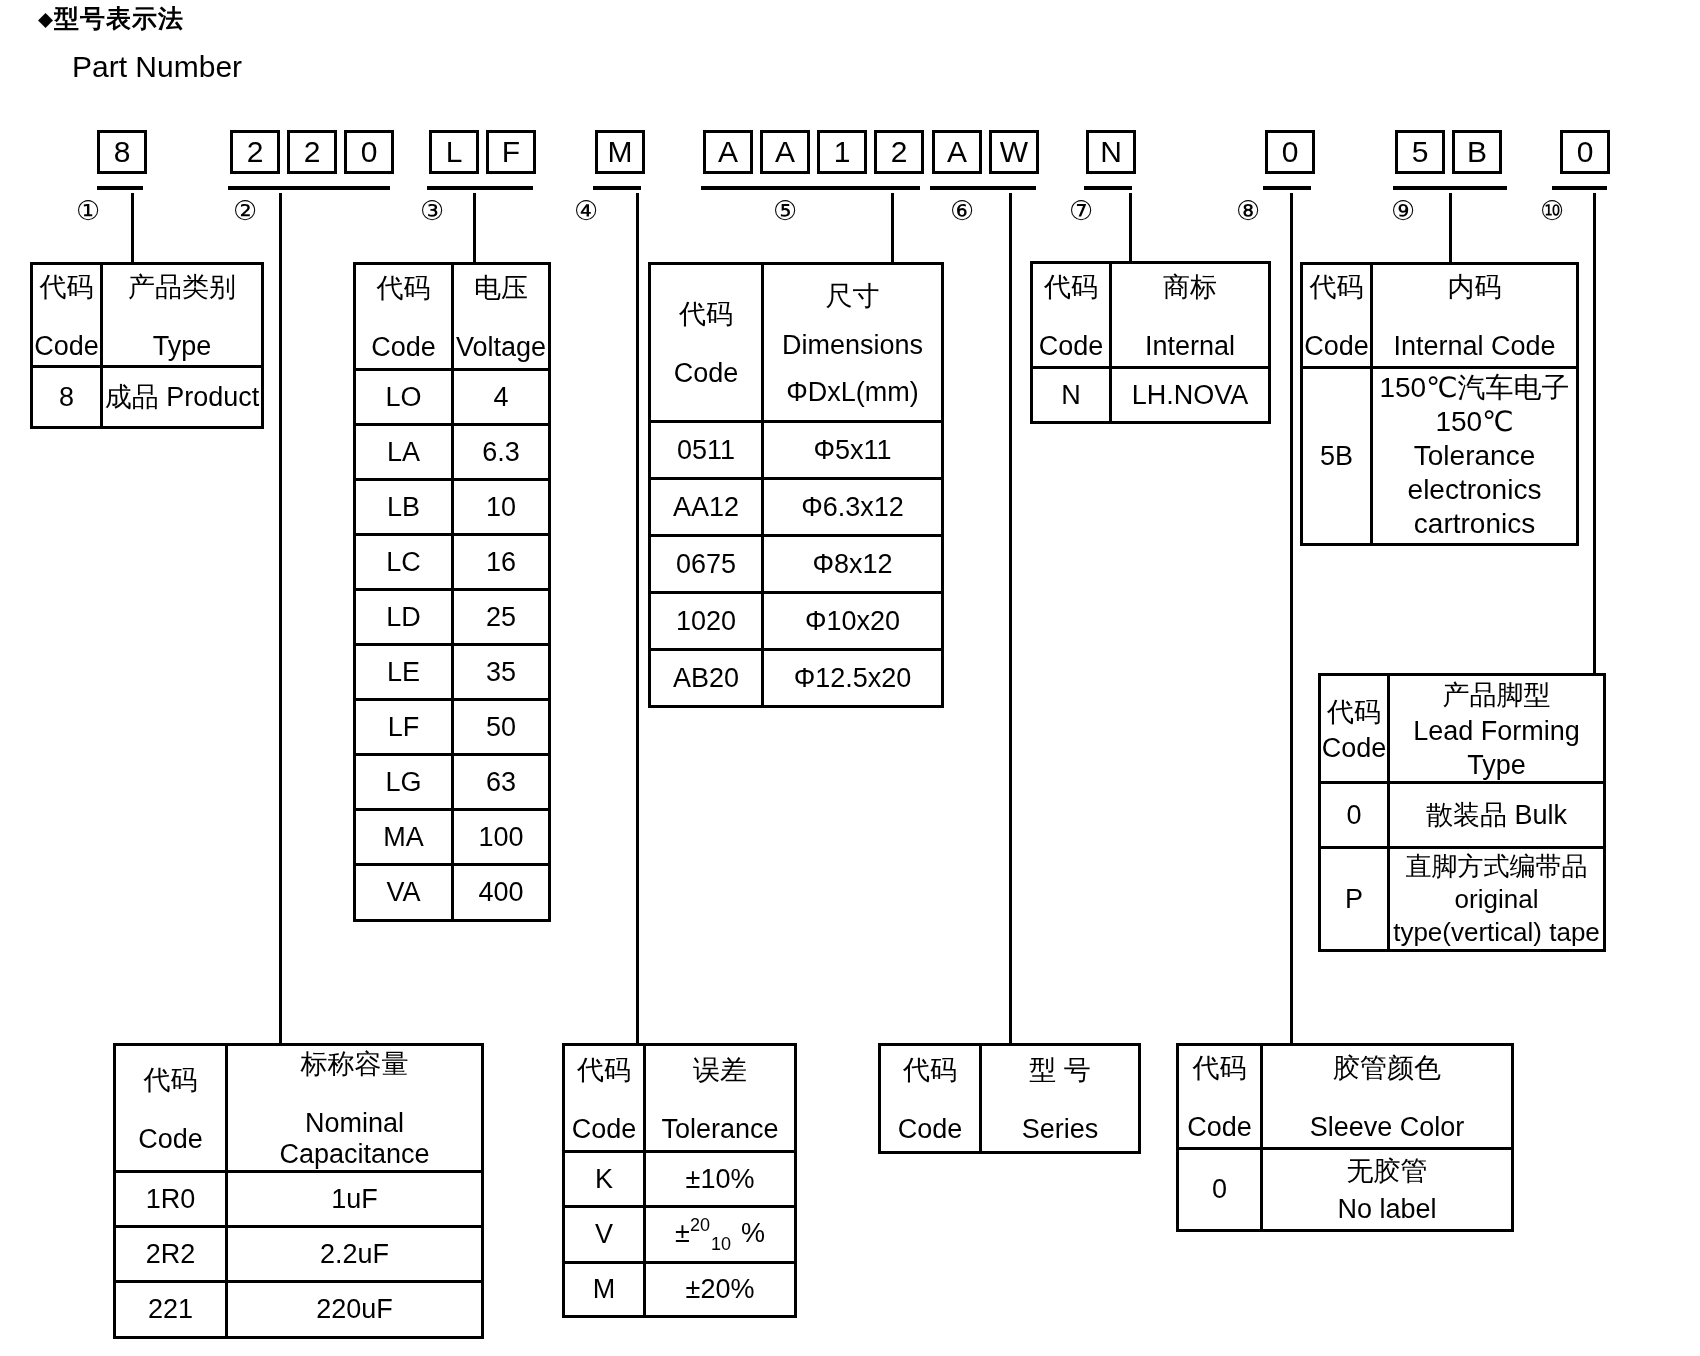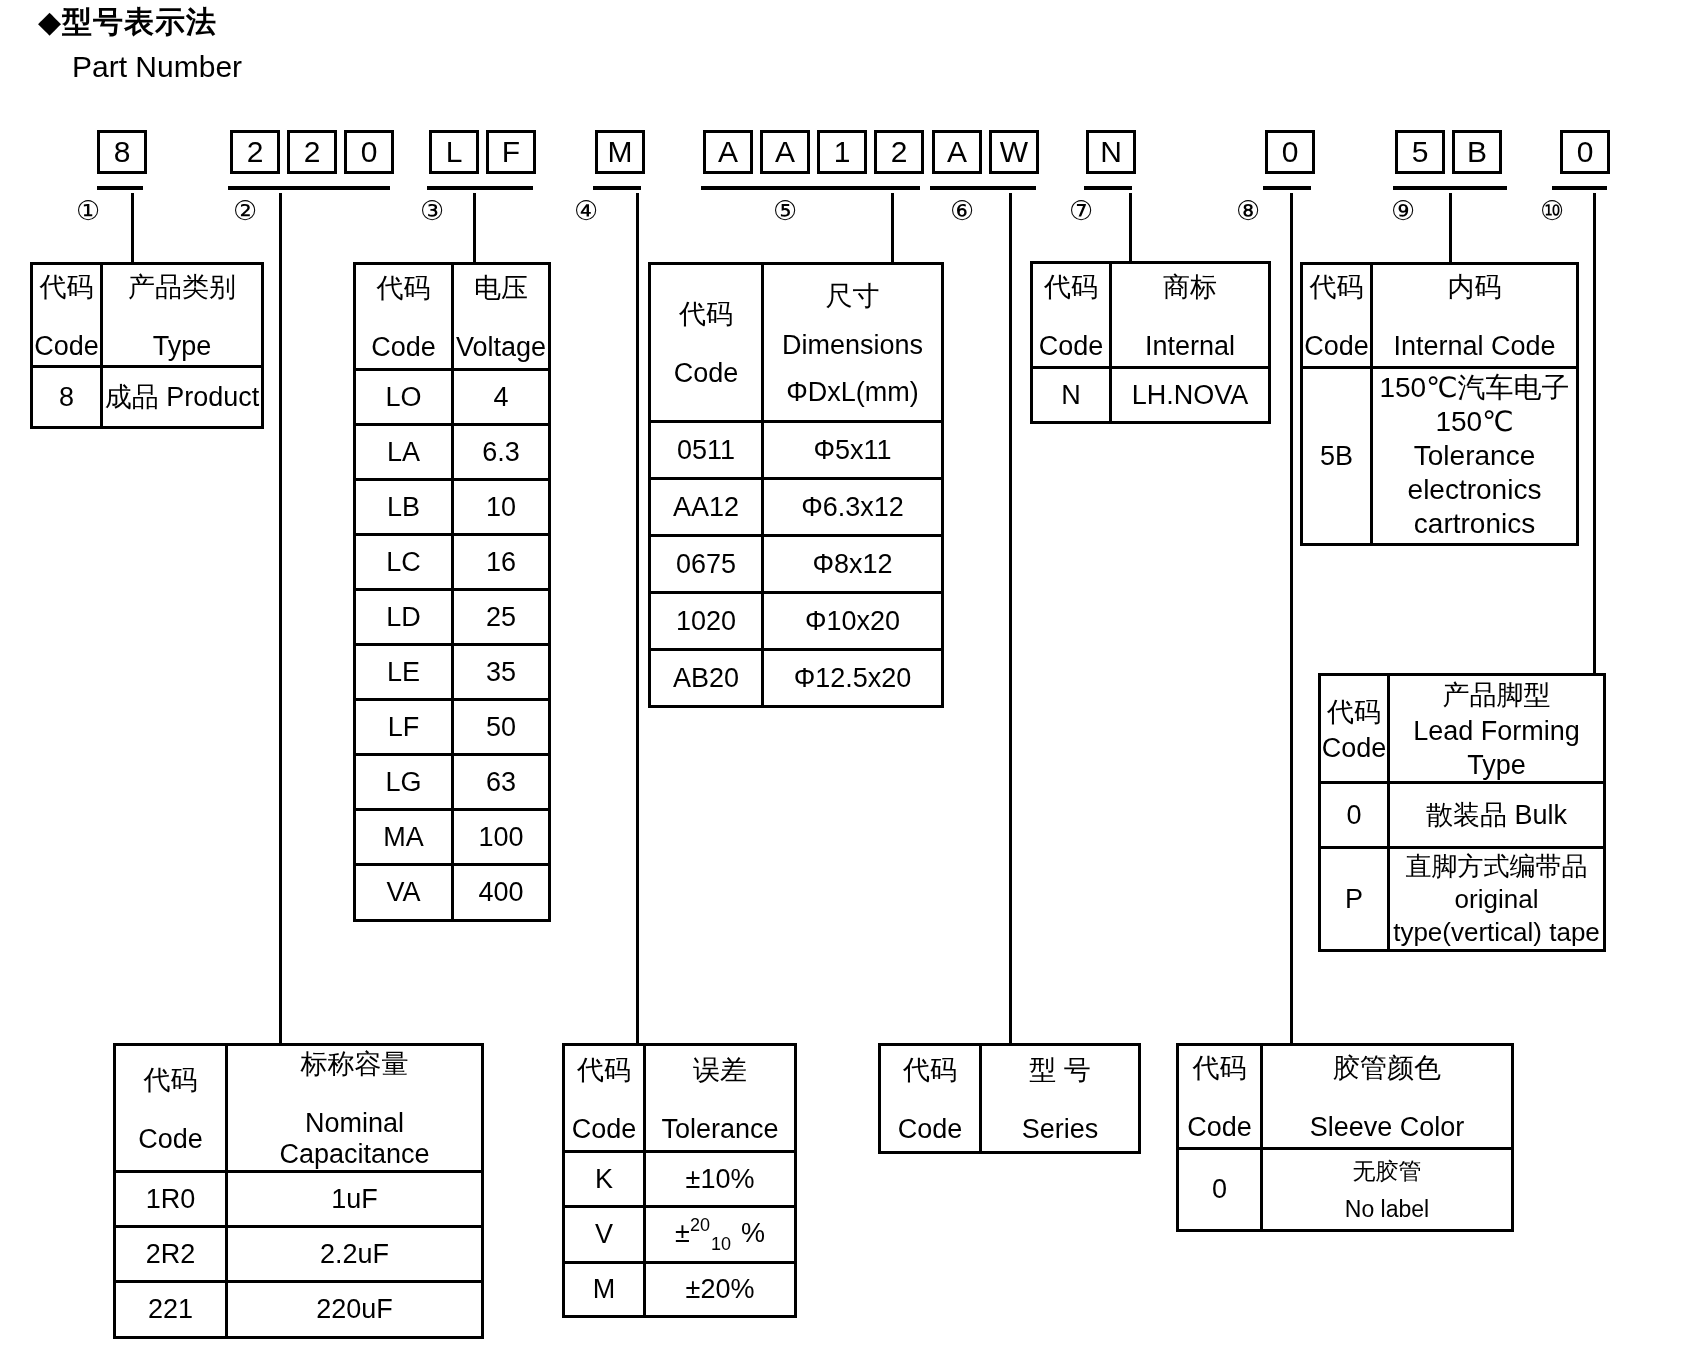--- a/index.html
+++ b/index.html
@@ -1,38 +1,38 @@
 <!DOCTYPE html>
 <html><head>
 <meta charset="utf-8">
 <style>
   html,body{margin:0;padding:0;background:#fff;}
   .canvas{
     position:relative;width:1700px;height:1356px;background:#ffffff;
     font-family:"Liberation Sans","DejaVu Sans",sans-serif;color:#000;
     overflow:hidden;
   }
-  .title-zh{position:absolute;left:38px;top:2px;font-size:30px;font-weight:bold;letter-spacing:1px;}
+  .title-zh{position:absolute;left:38px;top:2px;font-size:25px;font-weight:bold;letter-spacing:1px;font-family:Liberation Mono, monospace;}
   .title-en{position:absolute;left:72px;top:50px;font-size:30px;}
   .pnbox{
     position:absolute;top:130px;width:44px;height:38px;border:3px solid #000;
     display:flex;align-items:center;justify-content:center;font-size:30px;background:#fff;
   }
   .uline{position:absolute;top:186px;height:4px;background:#000;}
   .marker{position:absolute;top:198px;font-size:27px;line-height:27px;}
   .vline{position:absolute;width:3px;background:#000;}
   .tbl{position:absolute;border-collapse:collapse;table-layout:fixed;font-size:27px;background:#fff;}
   .tbl td{border:3px solid #000;text-align:center;vertical-align:middle;padding:0;overflow:hidden;}
   .h2{display:flex;flex-direction:column;align-items:center;justify-content:center;gap:26px;}
   .h3{display:flex;flex-direction:column;align-items:center;justify-content:center;gap:16px;}
   .h2t{display:flex;flex-direction:column;align-items:center;justify-content:center;gap:3px;}
   .h3t{display:flex;flex-direction:column;align-items:center;justify-content:center;gap:3px;}
   .lines34{line-height:34px;font-size:28px;}
   .lines33{line-height:33px;font-size:26px;}
-  .lines38{line-height:38px;font-size:23px;}
+  .lines38{line-height:38px;font-size:27px;}
   .tsup{font-size:18px;vertical-align:11px;text-align:center;}
   .tsub{font-size:18px;vertical-align:-8px;margin-left:1px;}
   .tpct{margin-left:10px;}
 </style>
 </head>
 <body>
 
 <div class="canvas">
 
   <div class="title-zh">◆型号表示法</div>

